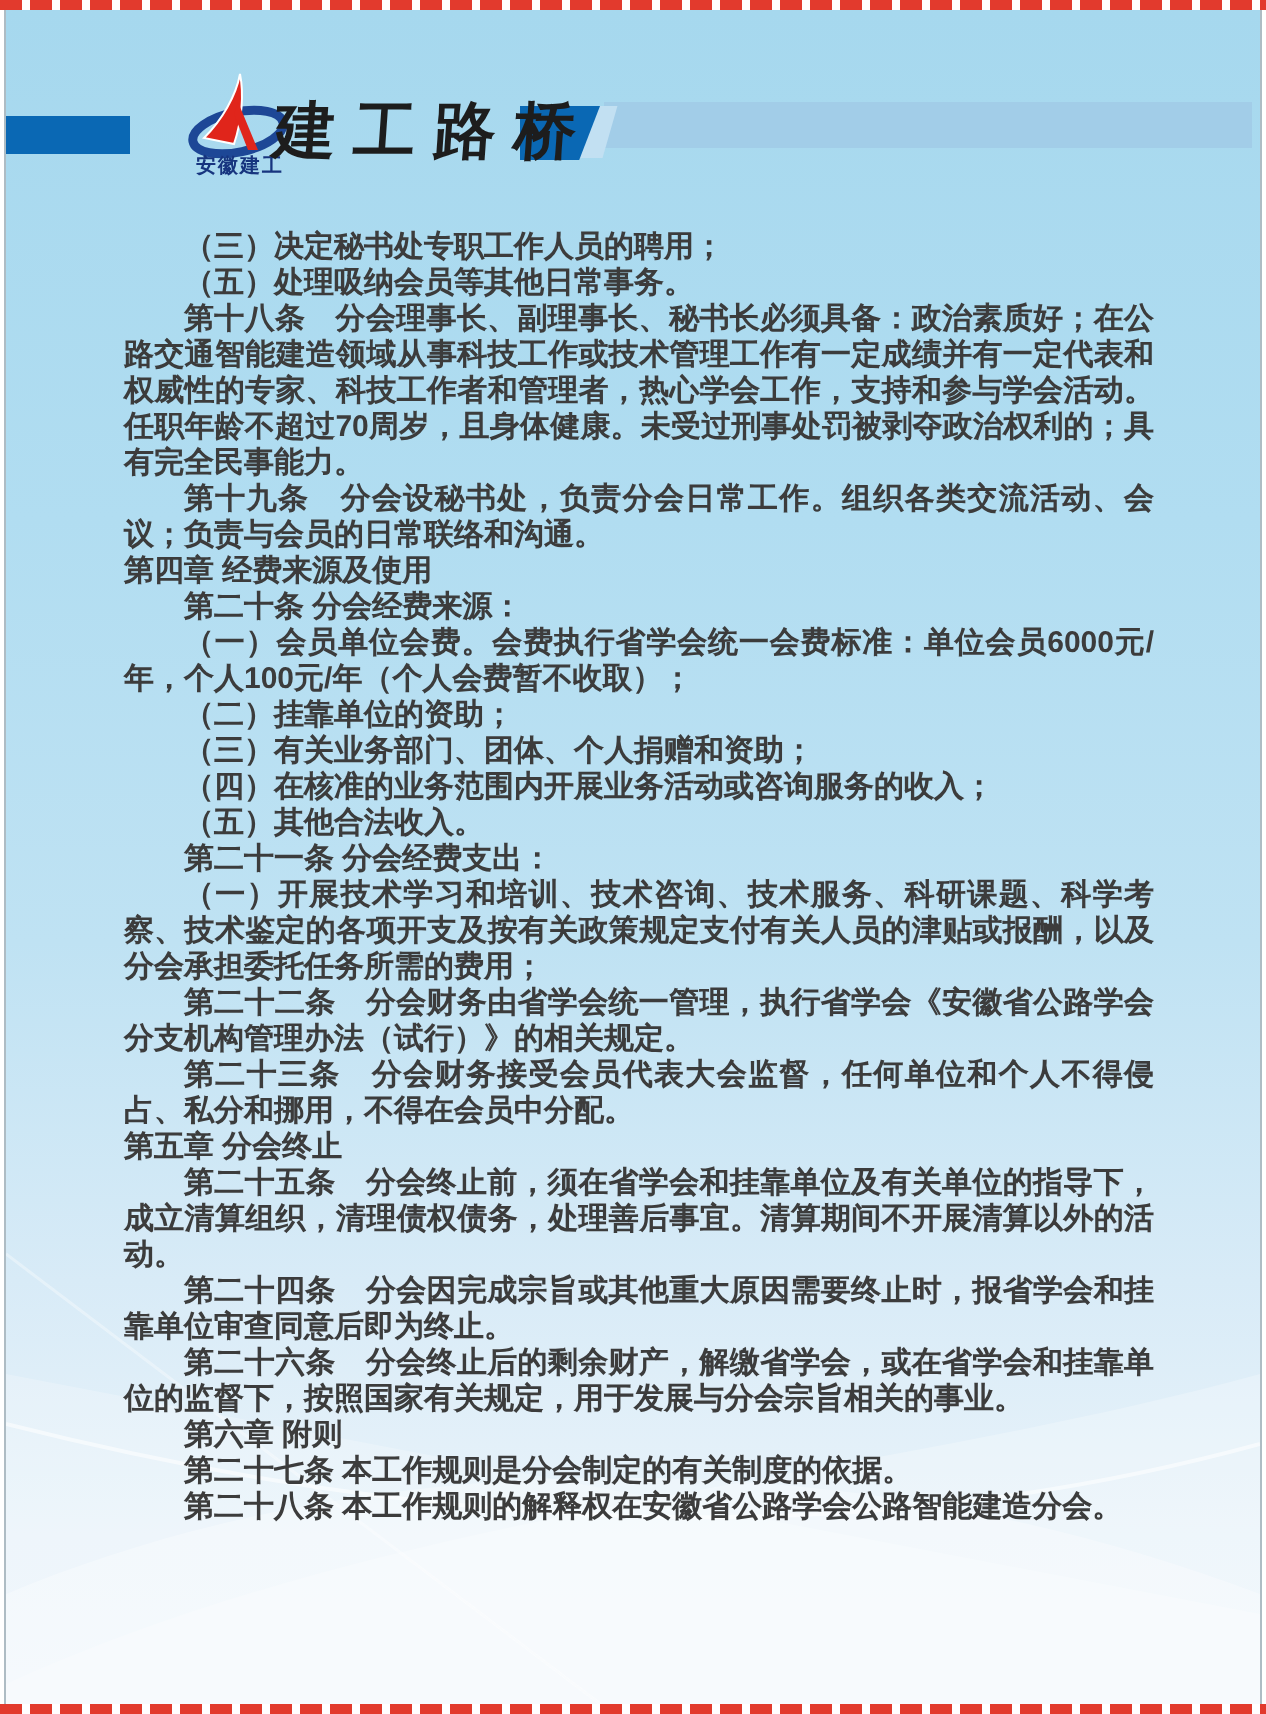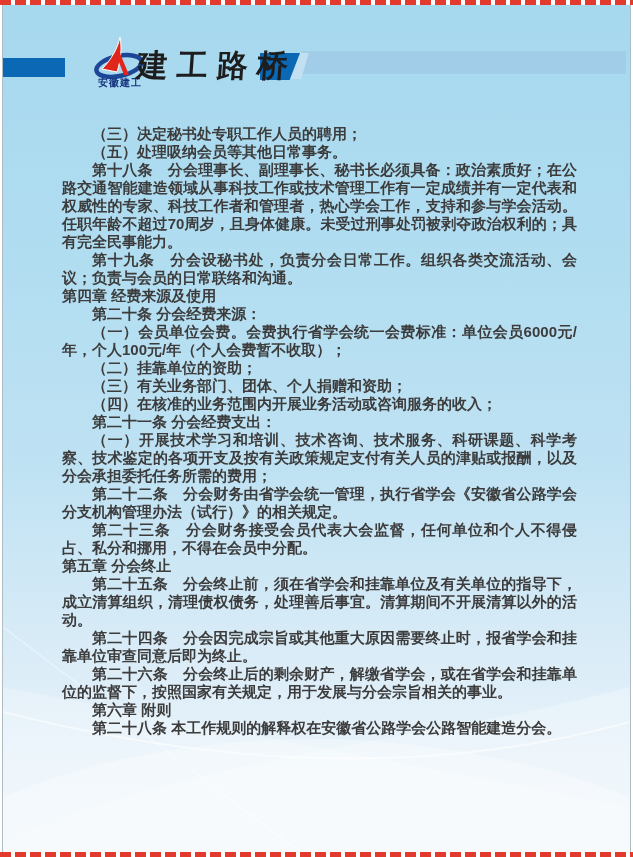--- a/index.html
+++ b/index.html
@@ -37,21 +37,21 @@
     font-weight:bold;font-size:10px;letter-spacing:1px;color:#17357f;
   }
   .masthead-title{
     position:absolute;left:134px;top:40px;
     font-family:"DejaVu Serif","Liberation Serif",serif;
     font-weight:bold;font-size:31px;letter-spacing:9px;color:#1d1d1d;
     transform:skewX(-4deg);white-space:nowrap;
   }
   
   .content{
-    position:absolute;left:59px;top:120px;width:515px;
+    position:absolute;left:59px;top:110px;width:515px;
     font-size:15px;line-height:18px;font-weight:600;color:#3c3c3c;
     text-align:justify;
   }
   .content p{margin:0;}
   .p-indent{text-indent:2em;}
   .p-center{text-align:left;text-indent:0;}
 </style>
 </head>
 <body>
 
@@ -87,28 +87,30 @@
     <p class="p-indent">（三）决定秘书处专职工作人员的聘用；</p>
         <p class="p-indent">（五）处理吸纳会员等其他日常事务。</p>
         <p class="p-indent">第十八条　分会理事长、副理事长、秘书长必须具备：政治素质好；在公路交通智能建造领域从事科技工作或技术管理工作有一定成绩并有一定代表和权威性的专家、科技工作者和管理者，热心学会工作，支持和参与学会活动。任职年龄不超过70周岁，且身体健康。未受过刑事处罚被剥夺政治权利的；具有完全民事能力。</p>
         <p class="p-indent">第十九条　分会设秘书处，负责分会日常工作。组织各类交流活动、会议；负责与会员的日常联络和沟通。</p>
         <p class="p-center">第四章 经费来源及使用</p>
         <p class="p-indent">第二十条 分会经费来源：</p>
         <p class="p-indent">（一）会员单位会费。会费执行省学会统一会费标准：单位会员6000元/年，个人100元/年（个人会费暂不收取）；</p>
         <p class="p-indent">（二）挂靠单位的资助；</p>
         <p class="p-indent">（三）有关业务部门、团体、个人捐赠和资助；</p>
         <p class="p-indent">（四）在核准的业务范围内开展业务活动或咨询服务的收入；</p>
+        <p class="p-indent">（五）其他合法收入。</p>
         <p class="p-indent">第二十一条 分会经费支出：</p>
         <p class="p-indent">（一）开展技术学习和培训、技术咨询、技术服务、科研课题、科学考察、技术鉴定的各项开支及按有关政策规定支付有关人员的津贴或报酬，以及分会承担委托任务所需的费用；</p>
         <p class="p-indent">第二十二条　分会财务由省学会统一管理，执行省学会《安徽省公路学会分支机构管理办法（试行）》的相关规定。</p>
         <p class="p-indent">第二十三条　分会财务接受会员代表大会监督，任何单位和个人不得侵占、私分和挪用，不得在会员中分配。</p>
         <p class="p-center">第五章 分会终止</p>
         <p class="p-indent">第二十五条　分会终止前，须在省学会和挂靠单位及有关单位的指导下，成立清算组织，清理债权债务，处理善后事宜。清算期间不开展清算以外的活动。</p>
         <p class="p-indent">第二十四条　分会因完成宗旨或其他重大原因需要终止时，报省学会和挂靠单位审查同意后即为终止。</p>
         <p class="p-indent">第二十六条　分会终止后的剩余财产，解缴省学会，或在省学会和挂靠单位的监督下，按照国家有关规定，用于发展与分会宗旨相关的事业。</p>
         <p class="p-indent">第六章 附则</p>
+        <p class="p-indent">第二十七条 本工作规则是分会制定的有关制度的依据。</p>
         <p class="p-indent">第二十八条 本工作规则的解释权在安徽省公路学会公路智能建造分会。</p>
       </div>
 
   </div>
 
   <div class="perf bottom"></div>
 </div>
 
 </body></html>

